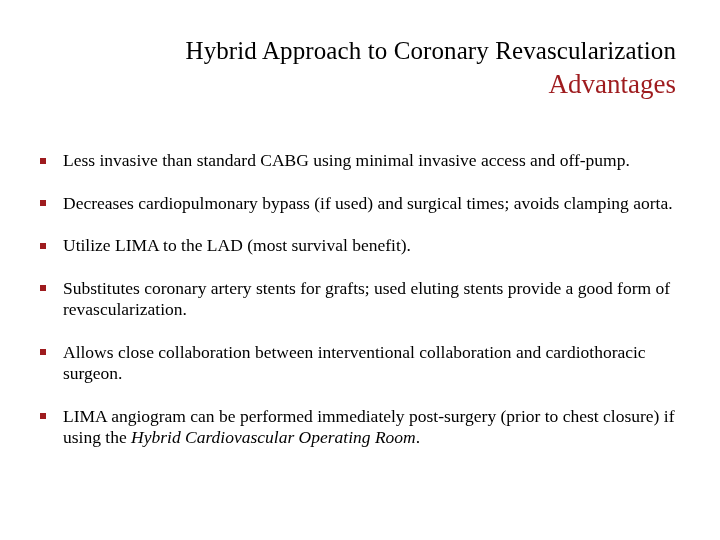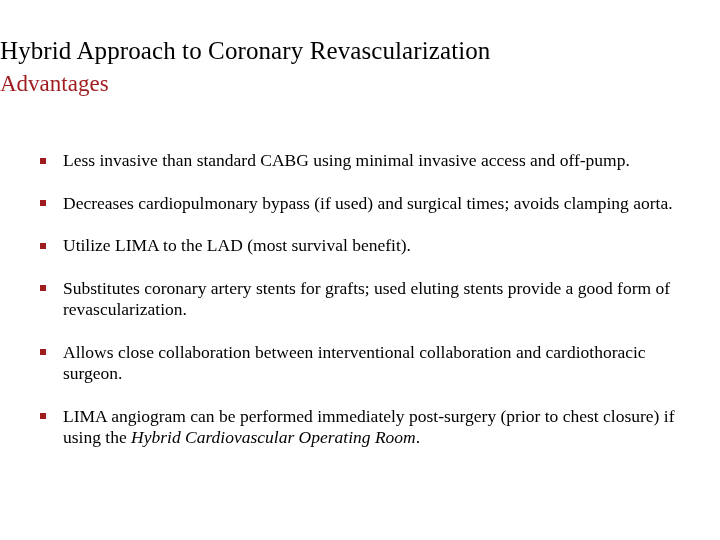--- a/index.html
+++ b/index.html
@@ -21,33 +21,33 @@
     background: #ffffff;
     box-sizing: border-box;
   }
 
   
   .title-block {
     position: absolute;
     left: 0;
     top: 36px;
     width: 676px;
-    text-align: left;
+    text-align: right;
   }
   .slide-title {
     font-family: "Liberation Serif", "DejaVu Serif", serif;
     font-size: 25px;
     line-height: 30px;
     color: #000000;
     white-space: nowrap;
     letter-spacing: 0.1px;
   }
   .slide-subtitle {
     font-family: "Liberation Serif", "DejaVu Serif", serif;
-    font-size: 23px;
+    font-size: 27px;
     line-height: 28px;
     color: #9e1b1e;
     margin-top: 4px;
     white-space: nowrap;
   }
 
   
   .body-list {
     position: absolute;
     left: 40px;

